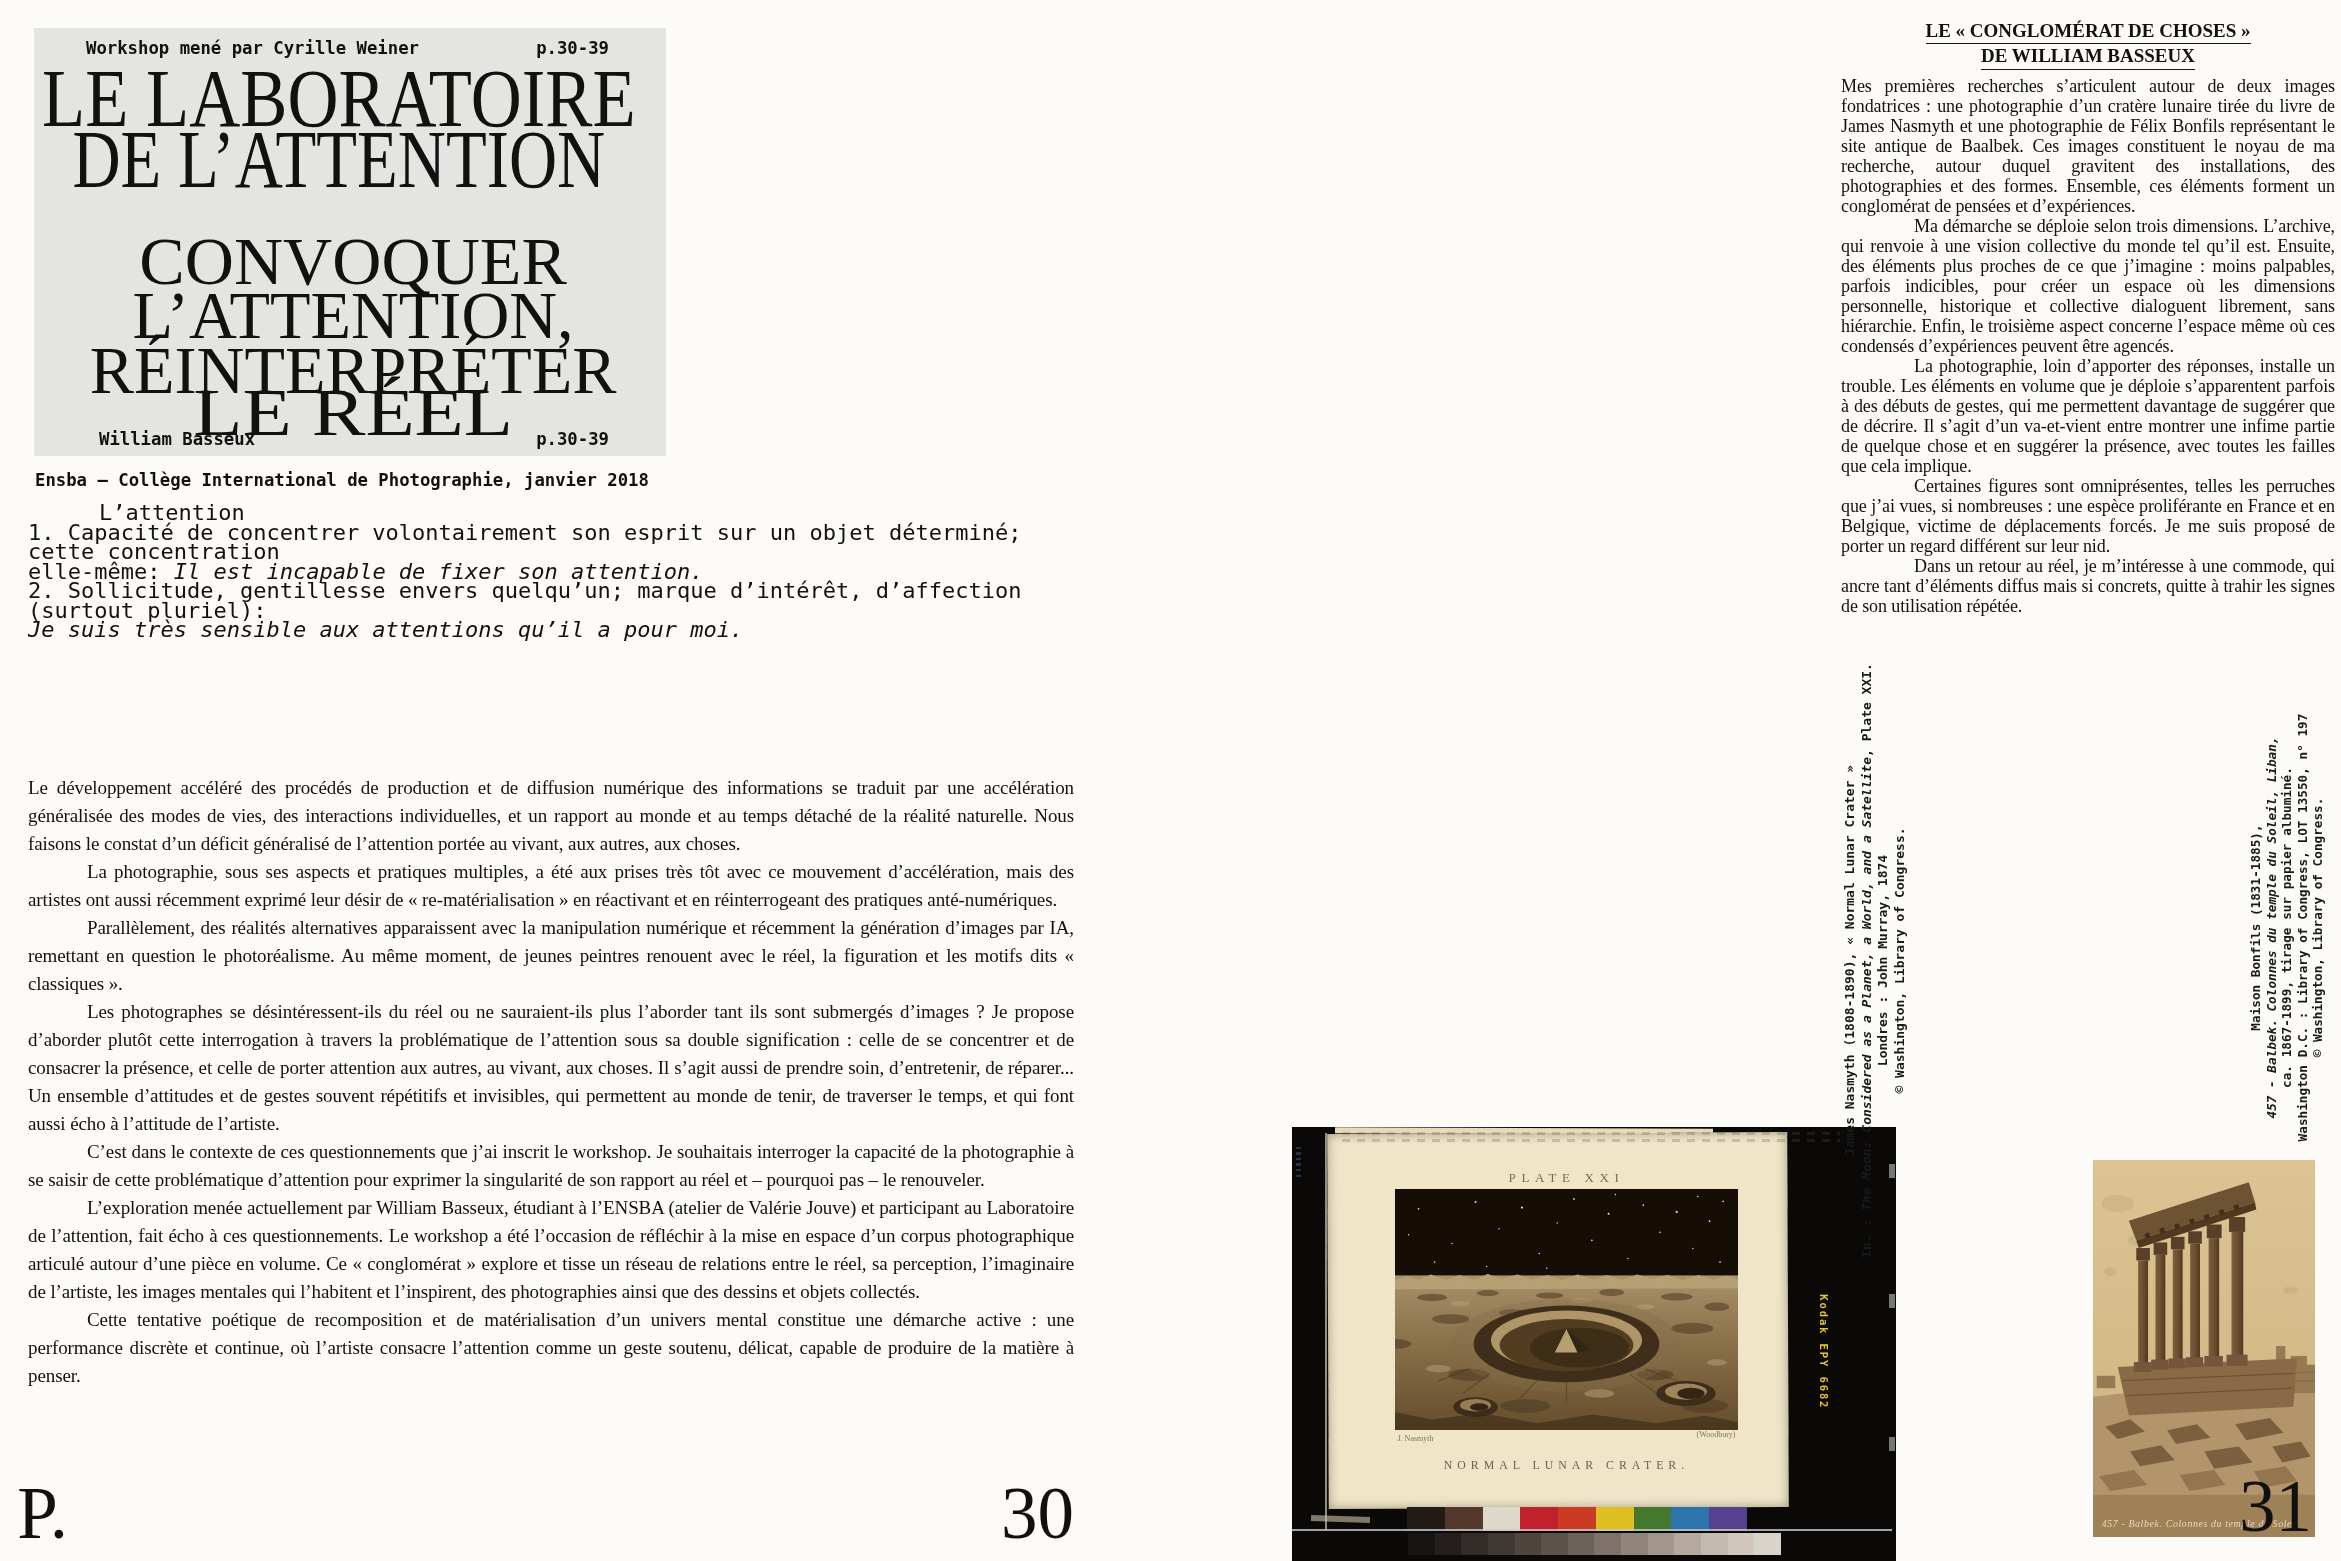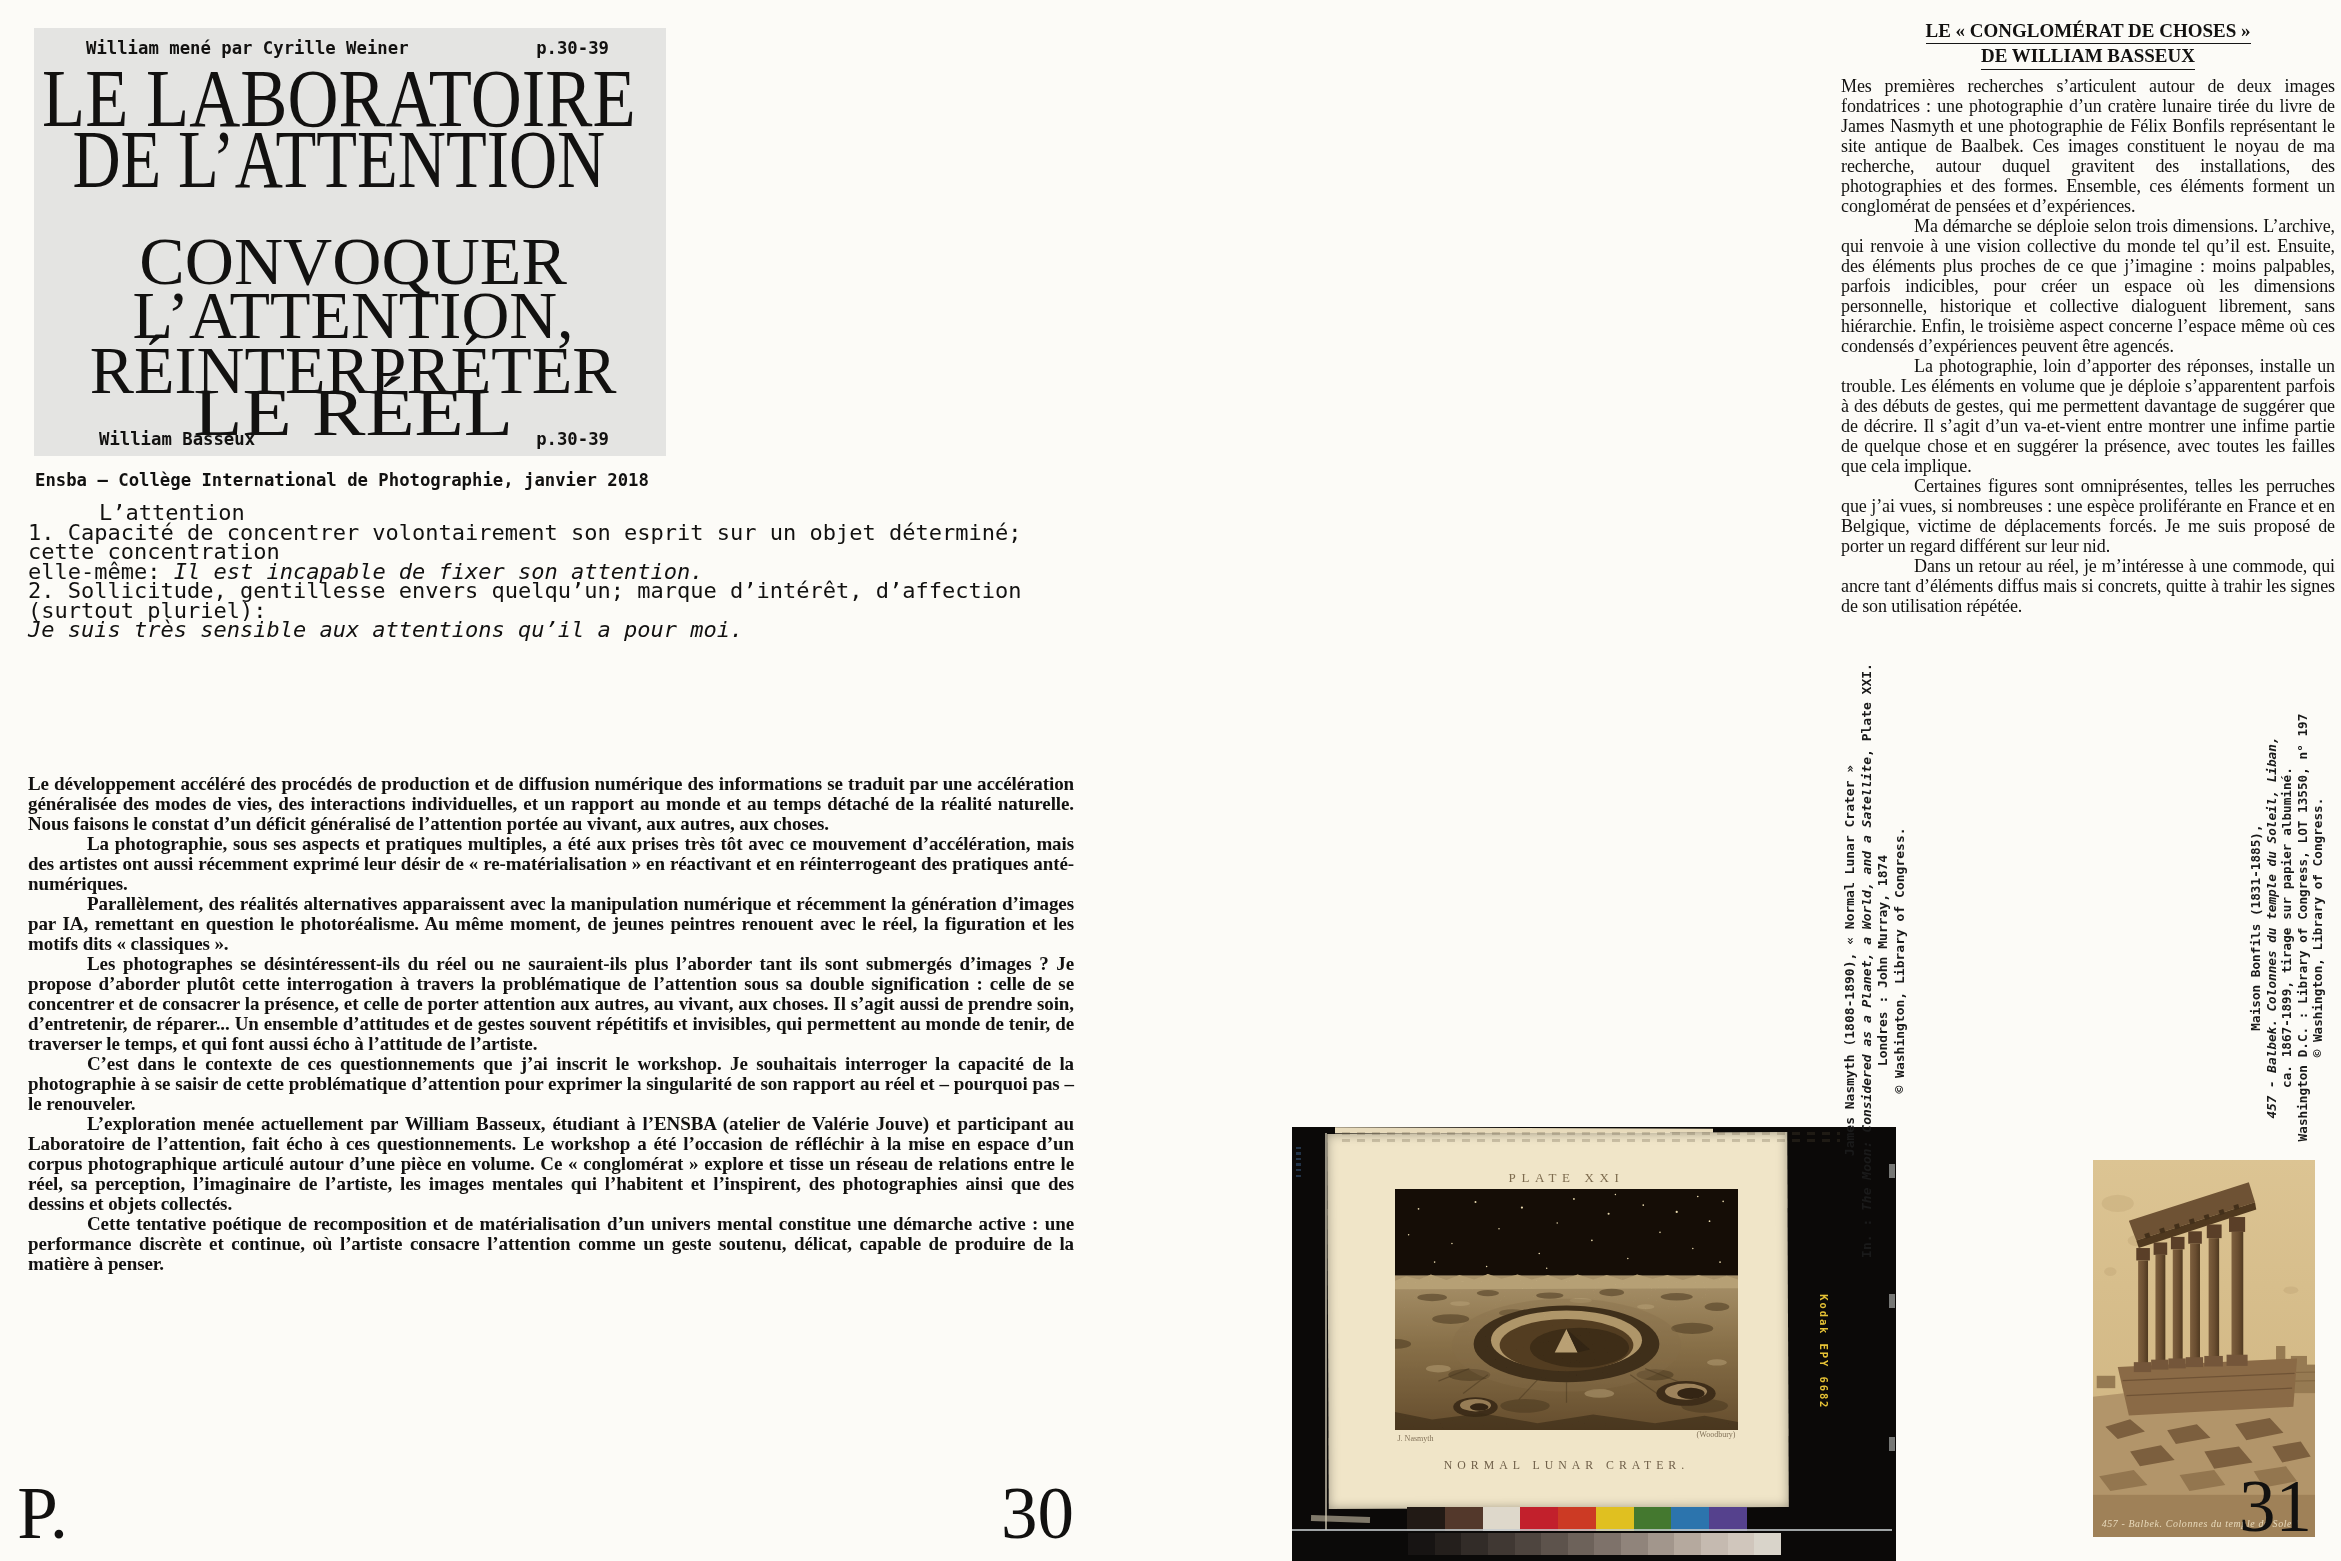--- a/index.html
+++ b/index.html
@@ -15,22 +15,22 @@
   .gb-bottomrow{position:absolute;bottom:7.4px;left:65px;right:57px;display:flex;justify-content:space-between;
              font-size:17.3px;font-weight:bold;}
   .gb-titles{position:absolute;left:0;top:0;width:632px;height:428px;}
   .gb-titles text{fill:#121110;font-family:"Liberation Serif","DejaVu Serif",serif;}
 
   .ensba{position:absolute;left:35px;top:470px;font-size:17.3px;font-weight:bold;}
   .definition{position:absolute;left:28px;top:503px;width:1053px;font-size:22px;line-height:19.5px;}
   .definition .def-label{padding-left:71px;}
   .def-italic{font-style:italic;}
 
-  .leftbody{position:absolute;left:28px;top:774px;width:1046px;font-size:19px;line-height:20px;
-            text-align:justify;letter-spacing:-0.1px;font-weight:bold;}
+  .leftbody{position:absolute;left:28px;top:774px;width:1046px;font-size:19px;line-height:28px;
+            text-align:justify;letter-spacing:-0.1px;}
   .leftbody p{margin:0;}
   .leftbody p.ind{text-indent:59px;}
 
   .page-letter{position:absolute;left:17.3px;top:1477px;font-size:73px;line-height:74px;}
   .page-num-30{position:absolute;left:886px;top:1477px;width:188px;text-align:right;font-size:73px;line-height:74px;}
   .page-num-31{position:absolute;left:2162px;top:1470px;width:150px;text-align:right;font-size:73px;line-height:74px;}
 
   
   .lunar{position:absolute;left:1292px;top:1115px;width:604px;height:435px;background:#0b0908;overflow:hidden;margin-top:12px;}
   .lunar .film-mark-blue{position:absolute;left:3.7px;top:20px;width:5.6px;height:30px;opacity:.5;
@@ -76,21 +76,21 @@
 
   .baalbek{position:absolute;left:2093px;top:1160px;width:222px;height:377px;}
 </style>
 </head>
 <body>
 
 <div id="canvas">
 
   <div class="graybox">
     <div class="gb-toprow mono">
-      <span>William mené par Cyrille Weiner</span>
+      <span>Workshop mené par Cyrille Weiner</span>
       <span>p.30-39</span>
     </div>
     <svg class="gb-titles" viewBox="0 0 1020 690">
       <text x="13" y="158" font-size="132" textLength="958" lengthAdjust="spacingAndGlyphs">LE LABORATOIRE</text>
       <text x="62" y="256" font-size="132" textLength="860" lengthAdjust="spacingAndGlyphs">DE L’ATTENTION</text>
       <text x="170" y="412" font-size="110" textLength="690" lengthAdjust="spacingAndGlyphs">CONVOQUER</text>
       <text x="159" y="500" font-size="110" textLength="712" lengthAdjust="spacingAndGlyphs">L’ATTENTION,</text>
       <text x="90" y="588" font-size="110" textLength="850" lengthAdjust="spacingAndGlyphs">RÉINTERPRÉTER</text>
       <text x="257" y="656" font-size="110" textLength="516" lengthAdjust="spacingAndGlyphs">LE RÉEL</text>
     </svg>

